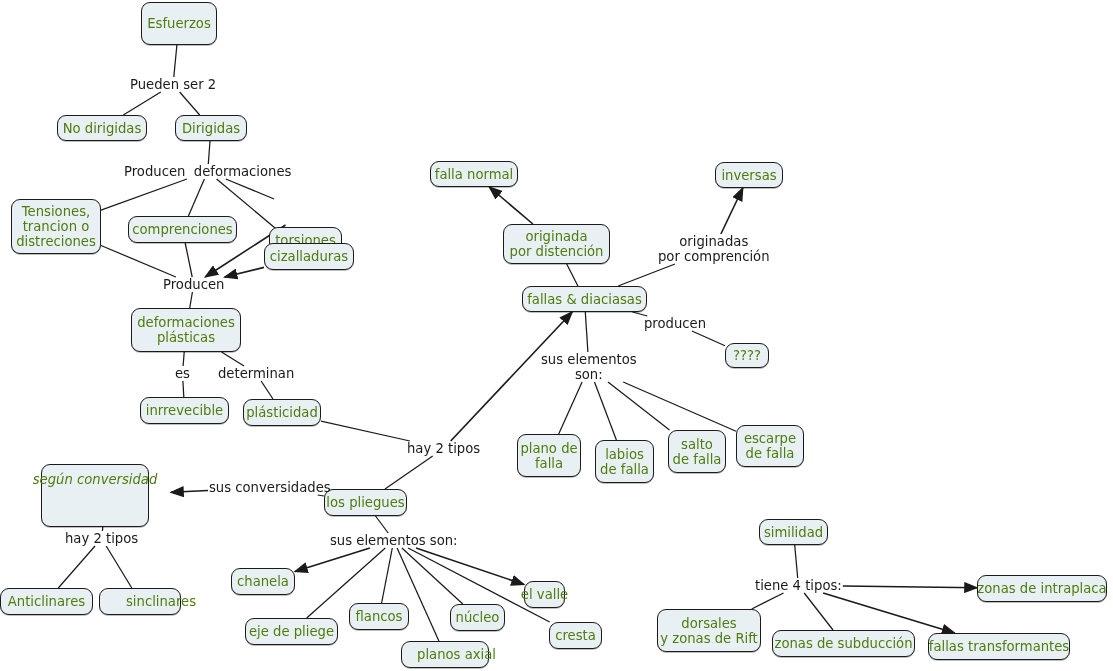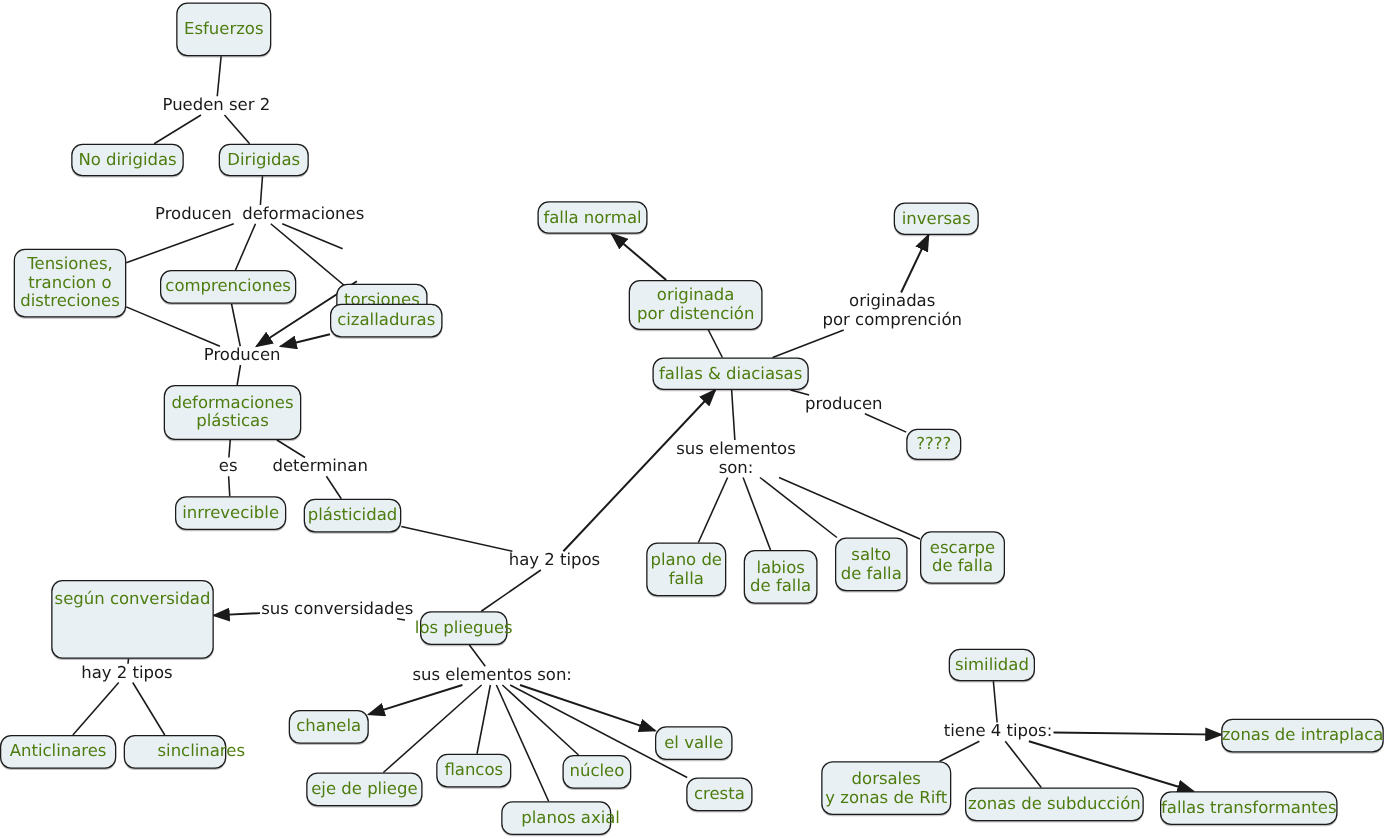--- a/index.html
+++ b/index.html
@@ -124,30 +124,30 @@
       <div class="node" style="left: 11px; top: 199px; width: 90px; height: 55px;">Tensiones,
 trancion o
 distreciones</div>
       <div class="node" style="left: 128px; top: 216px; width: 109px; height: 27px;">comprenciones</div>
       <div class="node" style="left: 269px; top: 199px; width: 73px; height: 26px; margin-top: 28px;">torsiones</div>
       <div class="node" style="left: 264px; top: 243px; width: 90px; height: 27px;">cizalladuras</div>
       <div class="node" style="left: 131px; top: 308px; width: 110px; height: 44px;">deformaciones
 plásticas</div>
       <div class="node" style="left: 140px; top: 397px; width: 89px; height: 27px; text-align: center;">inrrevecible</div>
       <div class="node" style="left: 243px; top: 399px; width: 78px; height: 27px;">plásticidad</div>
-      <div class="node top-align" style="left: 41px; top: 464px; width: 130px; height: 63px;">según conversidad</div>
+      <div class="node top-align" style="left: 41px; top: 464px; width: 108px; height: 63px; font-style: italic;">según conversidad</div>
       <div class="node" style="left: 0px; top: 588px; width: 93px; height: 27px;">Anticlinares</div>
       <div class="node" style="left: 99px; top: 588px; width: 82px; height: 27px; padding-left: 48px;">sinclinares</div>
-      <div class="node" style="left: 336px; top: 489px; width: 70px; height: 27px;">los pliegues</div>
+      <div class="node" style="left: 324px; top: 489px; width: 83px; height: 27px;">los pliegues</div>
       <div class="node" style="left: 231px; top: 568px; width: 64px; height: 27px;">chanela</div>
       <div class="node" style="left: 245px; top: 618px; width: 93px; height: 27px;">eje de pliege</div>
       <div class="node" style="left: 349px; top: 603px; width: 60px; height: 27px;">flancos</div>
       <div class="node" style="left: 401px; top: 641px; width: 88px; height: 27px; padding-left: 29px;">planos axial</div>
       <div class="node" style="left: 450px; top: 604px; width: 55px; height: 27px;">núcleo</div>
-      <div class="node" style="left: 524px; top: 581px; width: 62px; height: 27px;">el valle</div>
+      <div class="node" style="left: 524px; top: 581px; width: 41px; height: 27px;">el valle</div>
       <div class="node" style="left: 549px; top: 622px; width: 53px; height: 27px;">cresta</div>
       <div class="node" style="left: 430px; top: 161px; width: 88px; height: 26px;">falla normal</div>
       <div class="node" style="left: 715px; top: 162px; width: 68px; height: 26px;">inversas</div>
       <div class="node" style="left: 503px; top: 224px; width: 107px; height: 40px;">originada
 por distención</div>
       <div class="node" style="left: 522px; top: 286px; width: 125px; height: 26px;">fallas &amp; diaciasas</div>
       <div class="node" style="left: 725px; top: 343px; width: 44px; height: 25px;">????</div>
       <div class="node" style="left: 517px; top: 434px; width: 64px; height: 43px;">plano de
 falla</div>
       <div class="node" style="left: 595px; top: 440px; width: 59px; height: 43px;">labios

